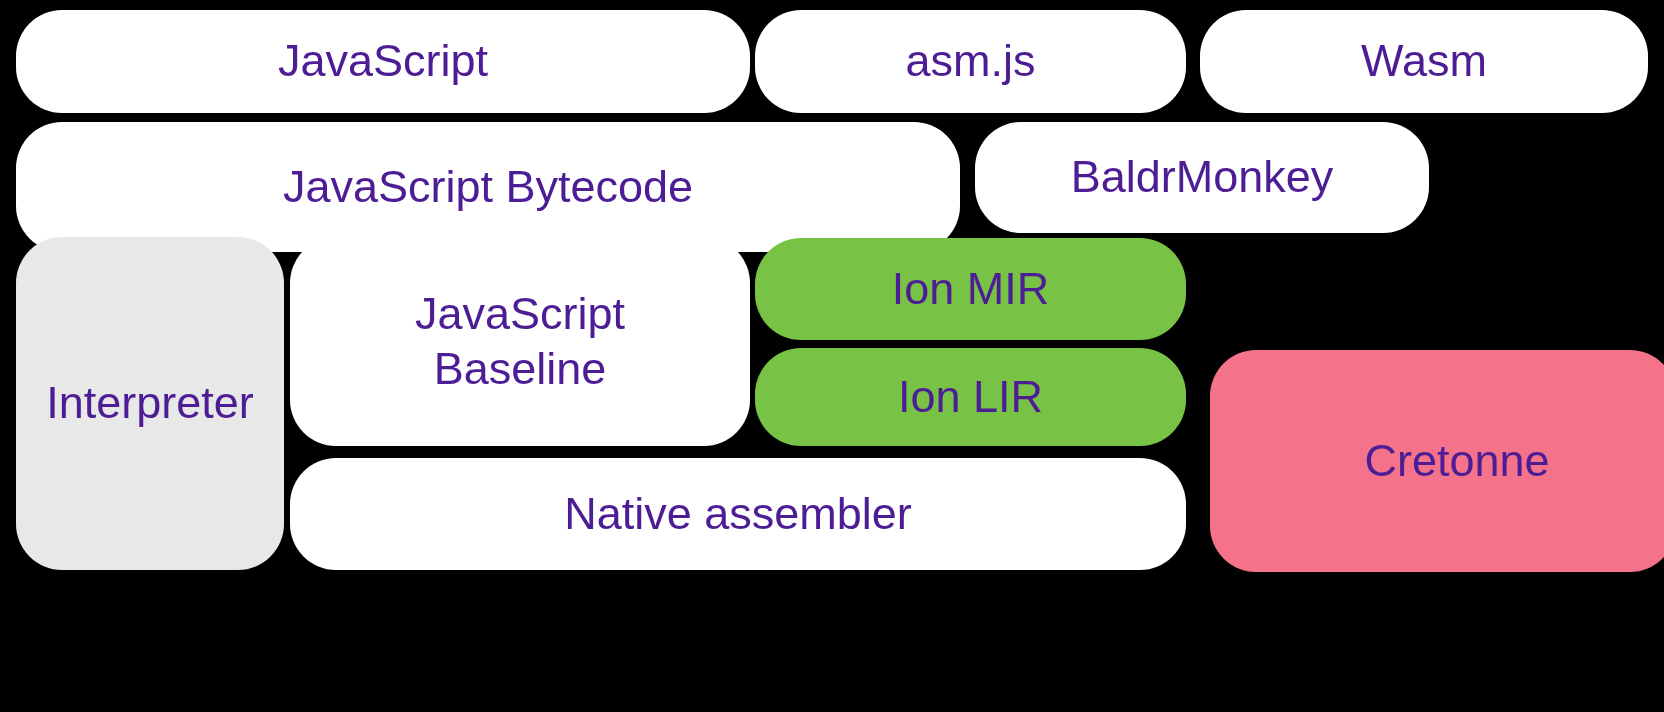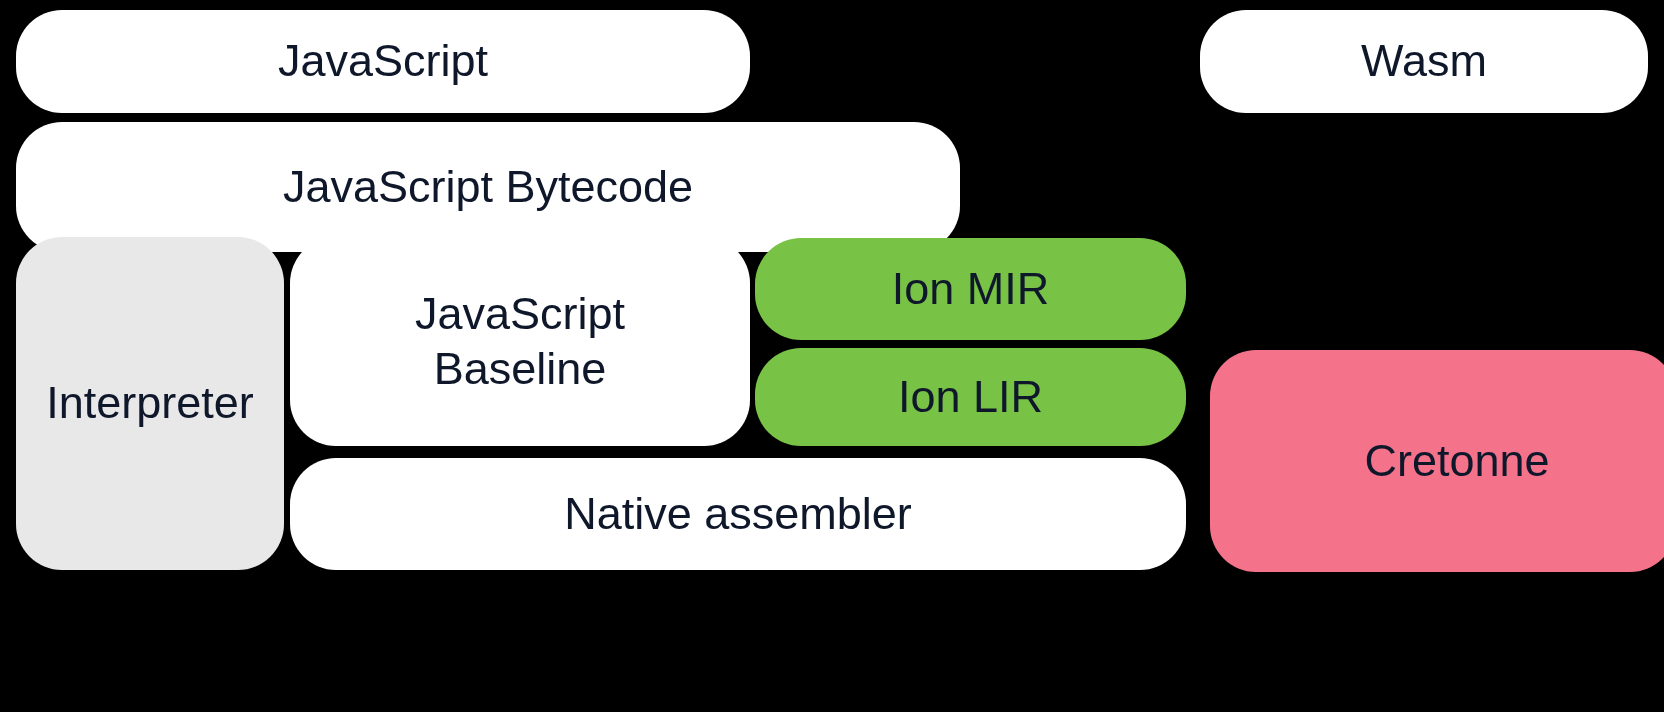--- a/index.html
+++ b/index.html
@@ -12,21 +12,21 @@
     overflow: hidden;
   }
   .node {
     position: absolute;
     border-radius: 46px;
     display: flex;
     align-items: center;
     justify-content: center;
     font-size: 45px;
     line-height: 1.22;
-    color: #0f172a;
+    color: #4c1d95;
     text-align: center;
     background: #ffffff;
   }
   .node span { display: block; }
 
   
   .n-javascript   { left: 16px;   top: 10px;  width: 734px;  height: 103px; }
   .n-asmjs        { left: 755px;  top: 10px;  width: 431px;  height: 103px; }
   .n-wasm         { left: 1200px; top: 10px;  width: 448px;  height: 103px; }
   
@@ -45,29 +45,35 @@
 </style>
 </head>
 <body>
 
 <div class="canvas">
 
   <div class="node n-javascript" style="background: rgb(255, 255, 255);">
     <span>JavaScript</span>
   </div>
 
+  <div class="node n-asmjs" style="background: rgb(255, 255, 255);">
+    <span>asm.js</span>
+  </div>
 
   <div class="node n-wasm" style="background: rgb(255, 255, 255);">
     <span>Wasm</span>
   </div>
 
   <div class="node n-bytecode" style="background: rgb(255, 255, 255);">
     <span>JavaScript Bytecode</span>
   </div>
 
+  <div class="node n-baldrmonkey" style="background: rgb(255, 255, 255);">
+    <span>BaldrMonkey</span>
+  </div>
 
   <div class="node n-baseline" style="background: rgb(255, 255, 255);">
     <span>JavaScript Baseline</span>
   </div>
 
   <div class="node n-interpreter" style="background: rgb(232, 232, 232);">
     <span>Interpreter</span>
   </div>
 
   <div class="node n-ion-mir" style="background: rgb(120, 195, 70);">

